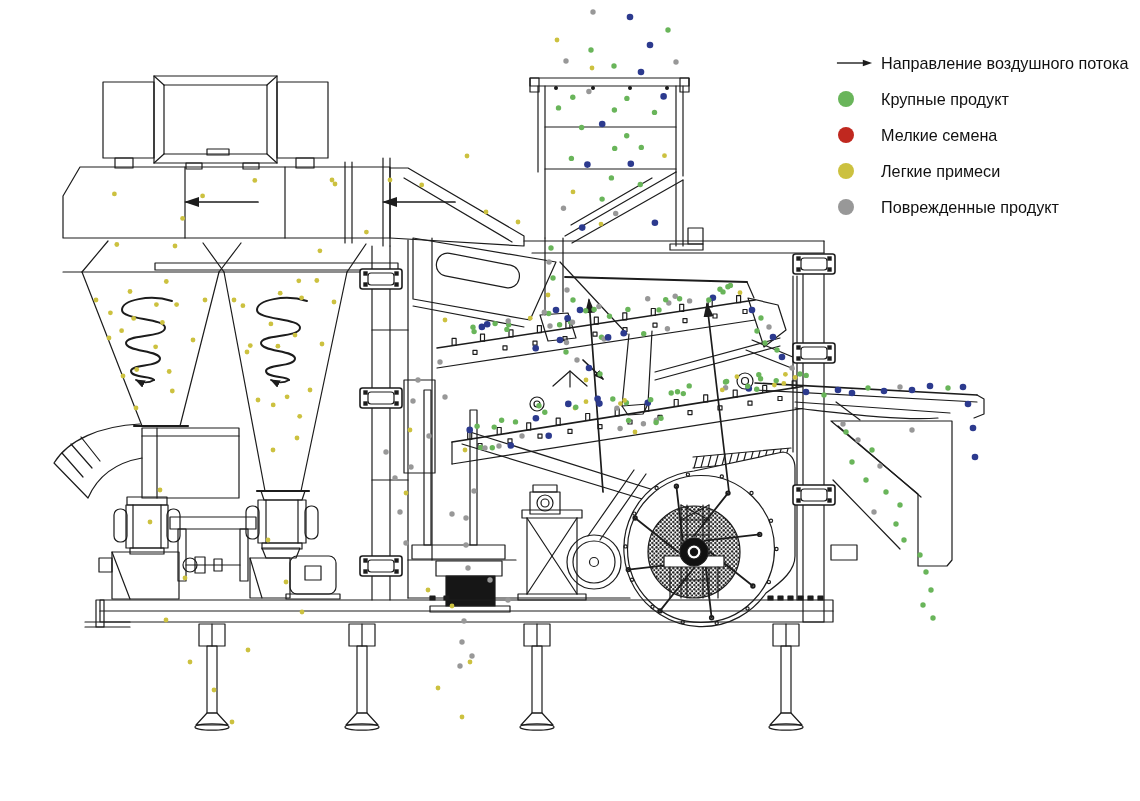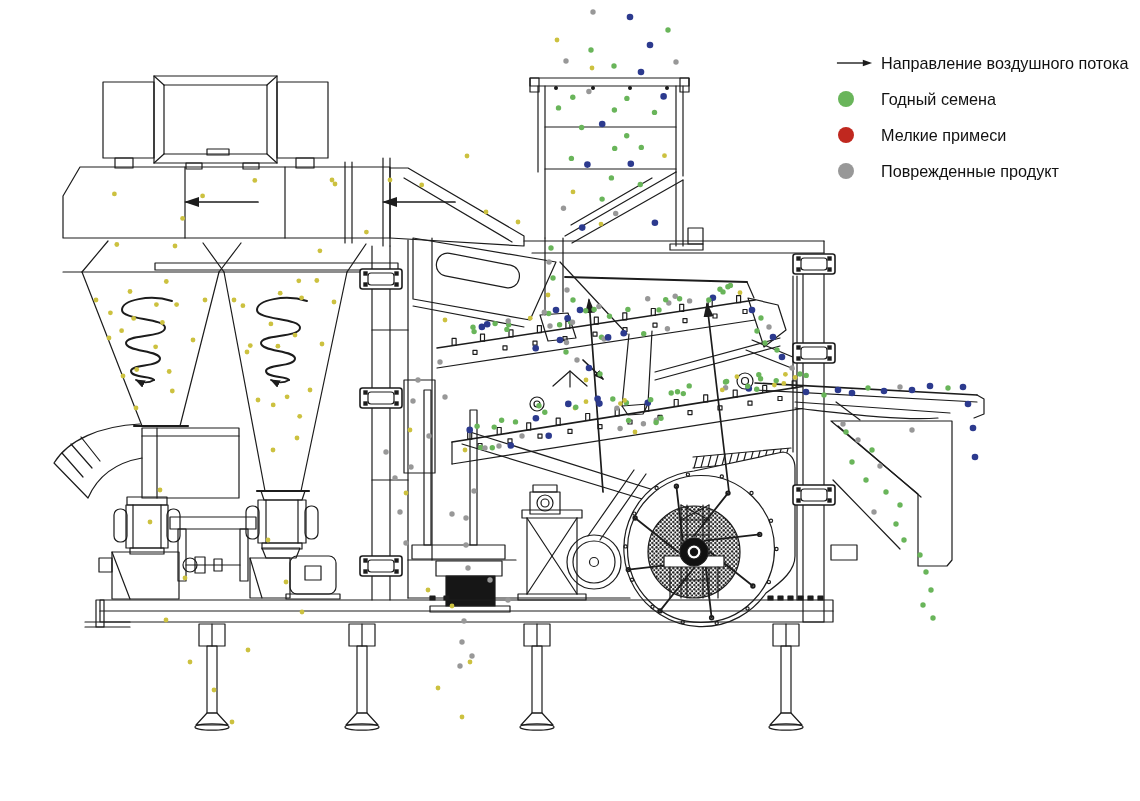--- a/index.html
+++ b/index.html
@@ -789,27 +789,33 @@
             <line x1="1" y1="6" x2="31" y2="6" stroke="#1c1c1c" stroke-width="1.5"></line>
             <path d="M29,2.5 L39,6 L29,9.5 Z" fill="#1c1c1c"></path>
           </svg>
         </span>
     <span class="legend-label">Направление воздушного потока</span>
   </div>
   <div class="legend-row">
     <span class="legend-marker">
           <span class="dot" style="background:#69b55a"></span>
         </span>
-    <span class="legend-label">Годный семена</span>
+    <span class="legend-label">Крупные продукт</span>
   </div>
   <div class="legend-row">
     <span class="legend-marker">
           <span class="dot" style="background:#c0281f"></span>
         </span>
-    <span class="legend-label">Мелкие примеси</span>
+    <span class="legend-label">Мелкие семена</span>
+  </div>
+  <div class="legend-row">
+    <span class="legend-marker">
+          <span class="dot" style="background:#ccc13f"></span>
+        </span>
+    <span class="legend-label">Легкие примеси</span>
   </div>
   <div class="legend-row">
     <span class="legend-marker">
           <span class="dot" style="background:#989898"></span>
         </span>
     <span class="legend-label">Поврежденные продукт</span>
   </div>
 </div>
 </div>
 

